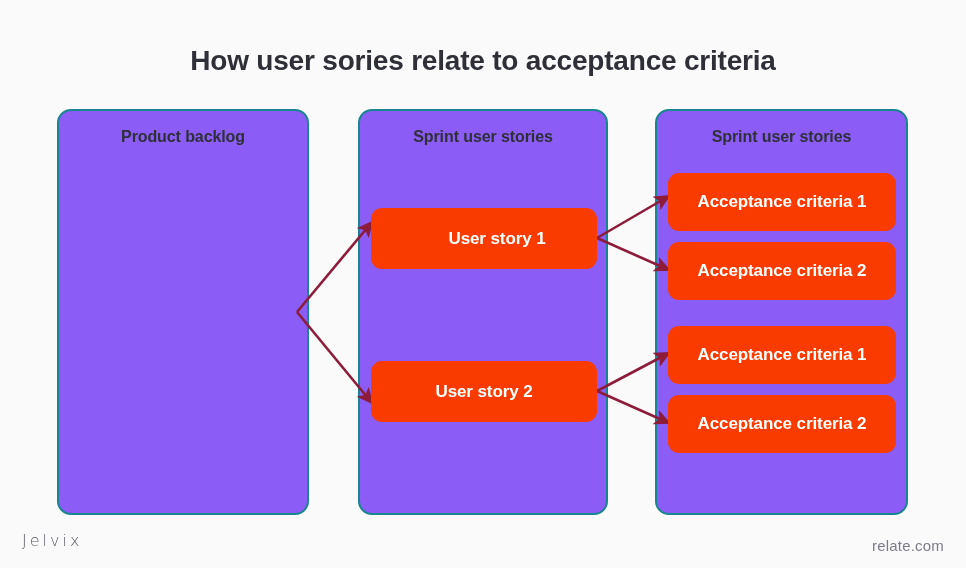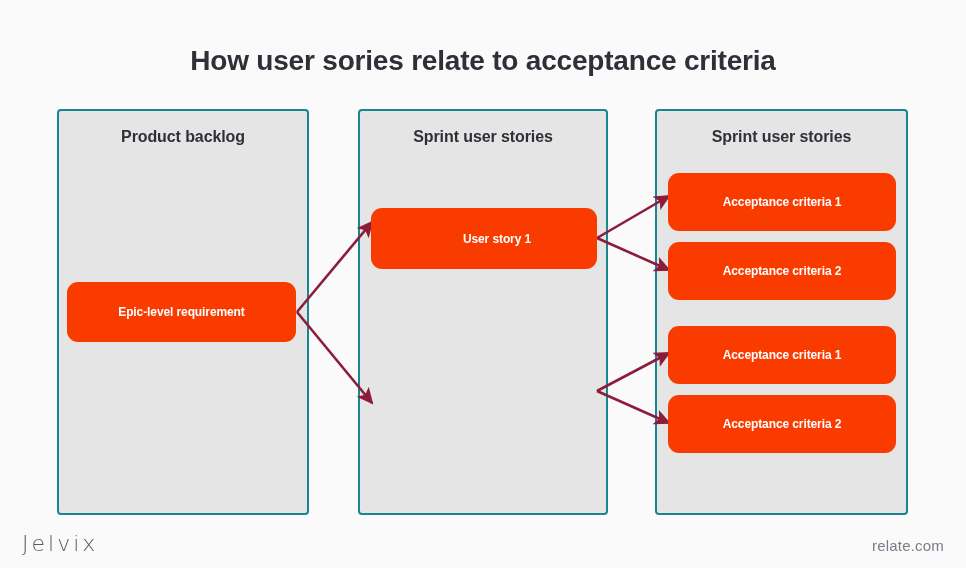--- a/index.html
+++ b/index.html
@@ -32,22 +32,22 @@
     font-weight: bold;
     color: #2f2f38;
     letter-spacing: -0.2px;
     white-space: nowrap;
   }
 
   
   .column {
     position: absolute;
     border: 2px solid #17868e;
-    border-radius: 4px;
-    background: #e5e5e5;
+    border-radius: 14px;
+    background: #8b5cf6;
     box-sizing: border-box;
   }
   #column-0 { left: 57px;  top: 93px; width: 252px; height: 406px; }
   #column-1 { left: 358px; top: 93px; width: 250px; height: 406px; }
   #column-2 { left: 655px; top: 93px; width: 253px; height: 406px; }
 
   .column-title {
     position: absolute;
     left: 0;
     top: 17px;
@@ -66,21 +66,21 @@
     background: #f93b00;
     border-radius: 11px;
     box-sizing: border-box;
     display: flex;
     align-items: center;
     justify-content: center;
     z-index: 4;
   }
   .card-label {
     color: #ffffff;
-    font-size: 12px;
+    font-size: 17px;
     font-weight: bold;
     letter-spacing: -0.1px;
     white-space: nowrap;
     text-align: center;
   }
 
   
   #card-epic { left: 67px; top: 266px; width: 229px; height: 60px; }
 
   
@@ -101,21 +101,21 @@
     height: 568px;
     z-index: 3;
     pointer-events: none;
   }
 
   
   #brand-logo {
     position: absolute;
     left: 22px;
     top: 515px;
-    font-size: 22px;
+    font-size: 16px;
     font-weight: 300;
     color: #5a5a66;
     letter-spacing: 3px;
     font-family: "DejaVu Sans", sans-serif;
   }
   #brand-url {
     position: absolute;
     right: 22px;
     top: 521px;
     font-size: 15px;
@@ -157,26 +157,26 @@
       <line x1="597" y1="222" x2="669" y2="180"></line>
 
       <line x1="597" y1="222" x2="669" y2="254"></line>
 
       <line x1="597" y1="375" x2="669" y2="337"></line>
 
       <line x1="597" y1="375" x2="669" y2="407"></line>
     </g>
   </svg>
 
-  <div class="card" id="card-epic">
-    <span class="card-label">Epic-level requirement</span>
-  </div>
 
   <div class="card" id="card-us1">
     <span class="card-label">User story 1</span>
+  </div>
+  <div class="card" id="card-us2">
+    <span class="card-label">User story 2</span>
   </div>
 
   <div class="card" id="card-ac1">
     <span class="card-label">Acceptance criteria 1</span>
   </div>
   <div class="card" id="card-ac2">
     <span class="card-label">Acceptance criteria 2</span>
   </div>
   <div class="card" id="card-ac3">
     <span class="card-label">Acceptance criteria 1</span>

